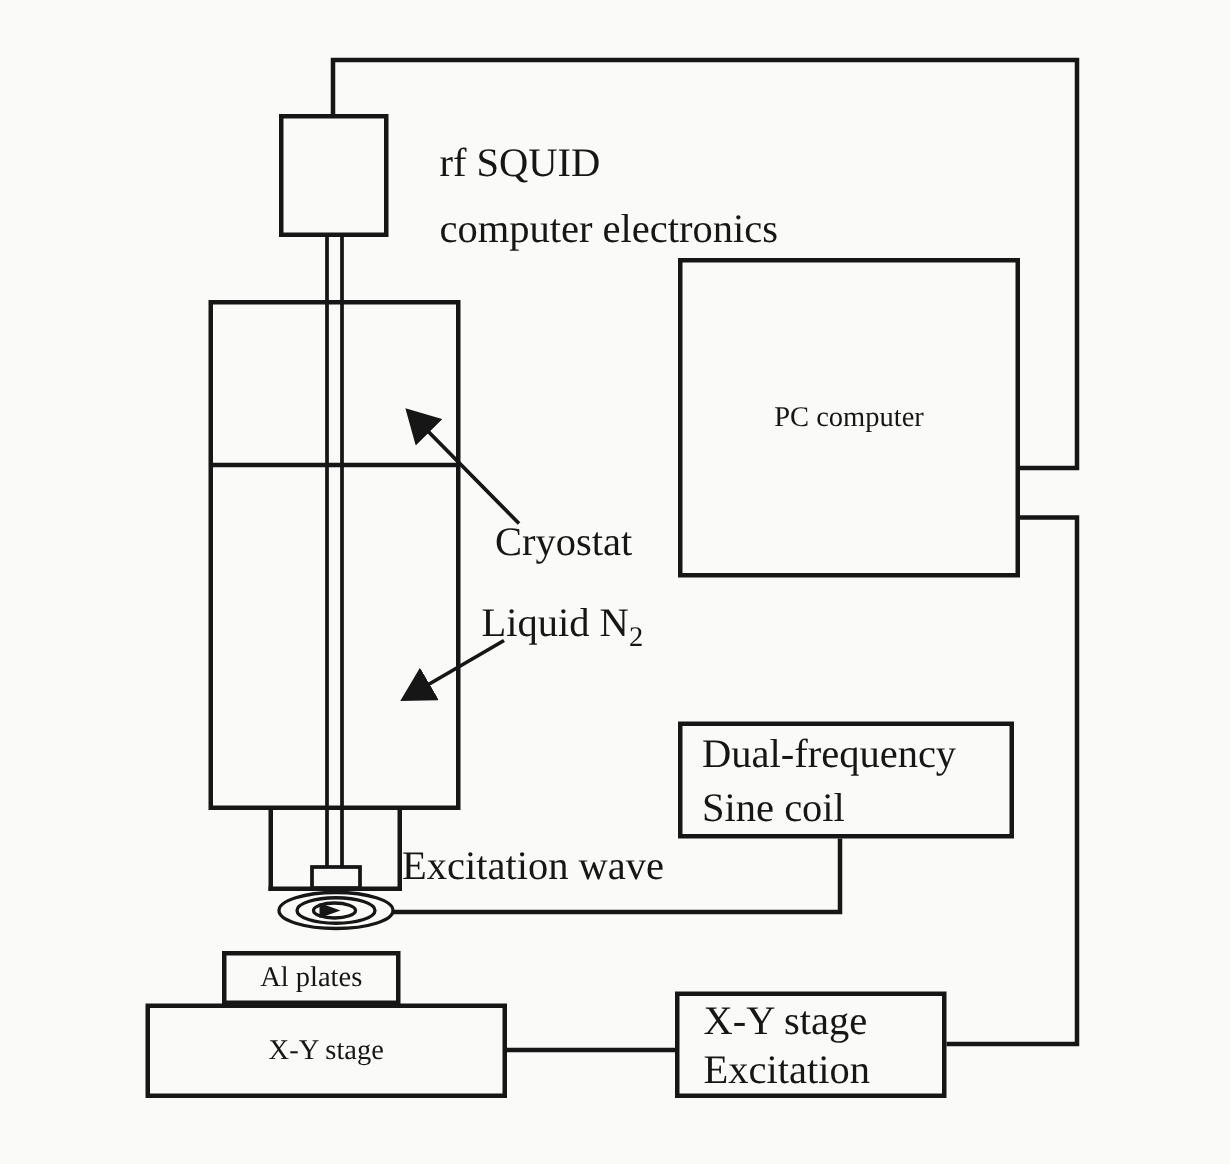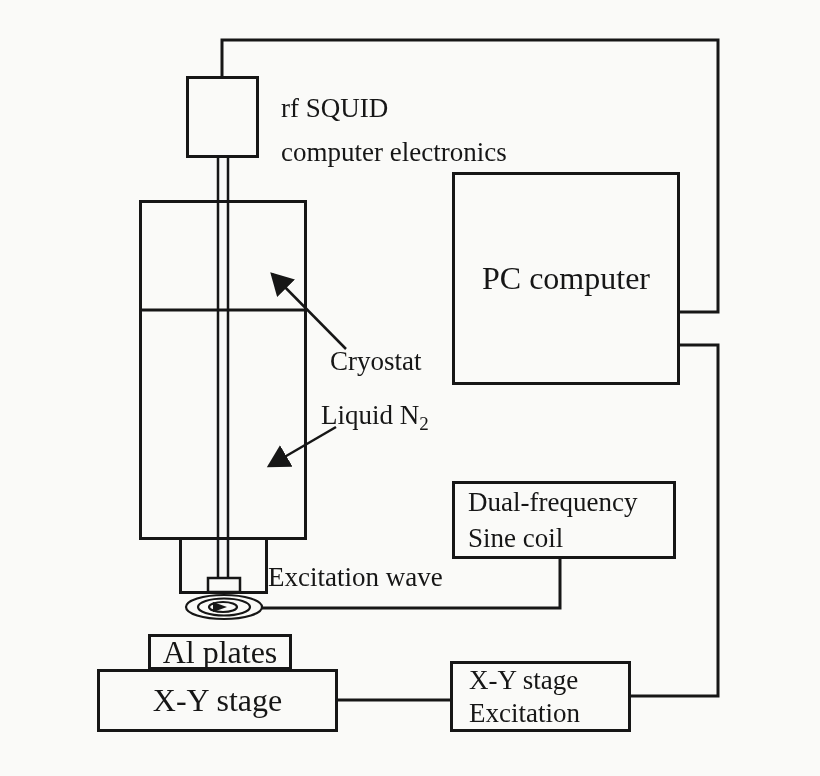--- a/index.html
+++ b/index.html
@@ -30,25 +30,25 @@
   svg.overlay .stroke{stroke:var(--ink);fill:none;}
   svg.overlay .fillink{fill:var(--ink);stroke:none;}
   svg.overlay .tipfill{fill:var(--bg);stroke:var(--ink);}
   .lbl{
     position:absolute;
     z-index:3;
     font-size:27px;
     line-height:34px;
     white-space:nowrap;
   }
-  .twoLine{line-height:44px;}
+  .twoLine{line-height:44px;margin-left:12px;}
   .centerFill{
     position:absolute;inset:0;
     display:flex;align-items:center;justify-content:center;
-    z-index:3;font-size:32px;white-space:nowrap;text-align:right;
+    z-index:3;font-size:19px;white-space:nowrap;text-align:right;
   }
   .padLines{
     position:absolute;inset:0;
     display:flex;flex-direction:column;justify-content:center;
     z-index:3;font-size:27px;line-height:36px;white-space:nowrap;
   }
   sub{font-size:19px;}
 </style>
 </head>
 <body>
@@ -65,21 +65,21 @@
     <div class="centerFill">PC computer</div>
   </div>
 
   <div class="box" style="left:452px;top:481px;width:224px;height:78px;">
     <div class="padLines" style="padding-left:13px;">
       <div>Dual-frequency</div>
       <div>Sine coil</div>
     </div>
   </div>
 
-  <div class="box" style="left:148px;top:634px;width:144px;height:36px;padding-left:16px;">
+  <div class="box" style="left:148px;top:634px;width:119px;height:36px;padding-left:16px;">
     <div class="centerFill">Al plates</div>
   </div>
 
   <div class="box" style="left:97px;top:669px;width:241px;height:63px;">
     <div class="centerFill">X-Y stage</div>
   </div>
 
   <div class="box" style="left:450px;top:661px;width:181px;height:71px;">
     <div class="padLines" style="padding-left:16px;line-height:33px;">
       <div>X-Y stage</div>

